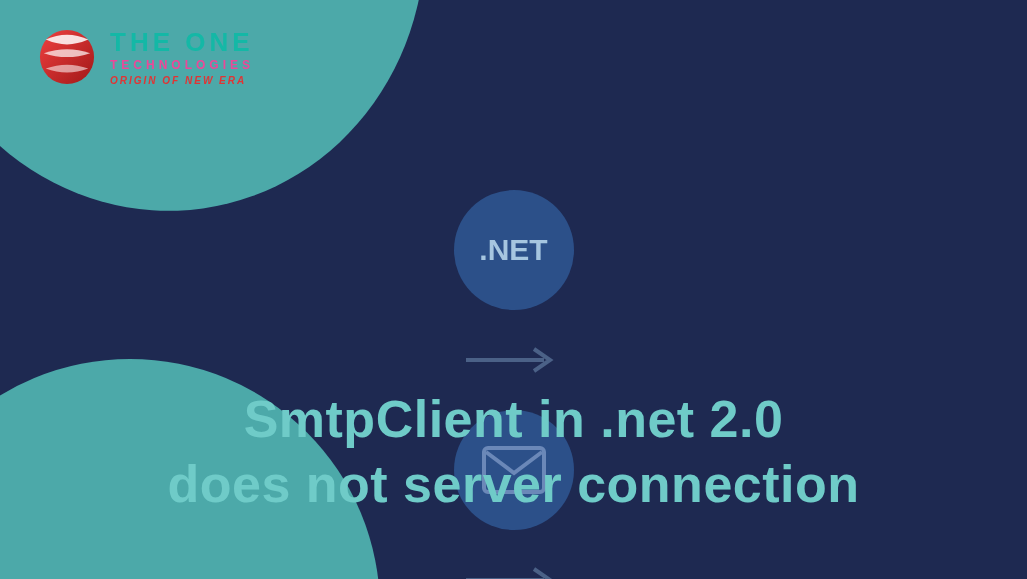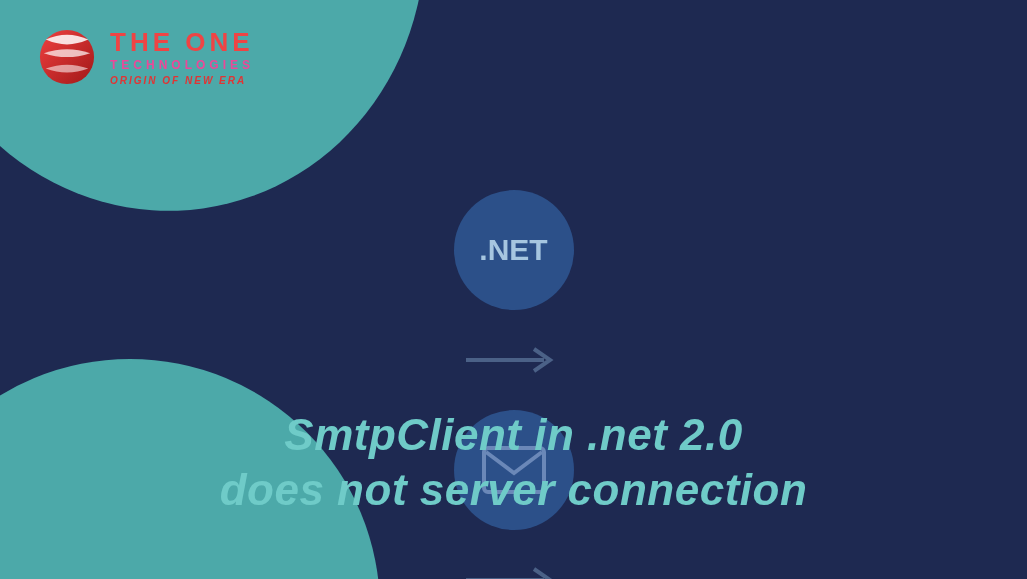--- a/index.html
+++ b/index.html
@@ -43,21 +43,21 @@
       height: 58px;
     }
     .logo-text-group {
       display: flex;
       flex-direction: column;
     }
     .logo-title {
       font-size: 26px;
       font-weight: 800;
       letter-spacing: 4px;
-      color: #ef4444;
+      color: #14b8a6;
       line-height: 1;
     }
     .logo-sub {
       font-size: 12px;
       font-weight: 700;
       letter-spacing: 4px;
       color: #ec4899;
       margin-top: 3px;
     }
     .logo-tag {
@@ -97,25 +97,24 @@
     .mail-icon svg { display: block; }
     .arrow svg { display: block; }
     .server svg { display: block; }
     .heading {
       position: absolute;
       bottom: 62px;
       left: 0;
       width: 100%;
       text-align: center;
       color: #6fcbc8;
-      font-size: 44px;
+      font-size: 52px;
       font-weight: 800;
       line-height: 1.25;
       letter-spacing: 0.5px;
-      font-style: italic;
     }
   </style>
 </head>
 <body>
 
 <div class="teal-blob-top"></div>
 <div class="teal-blob-bottom"></div>
 
 <div class="logo-area">
   <div class="logo-mark">

